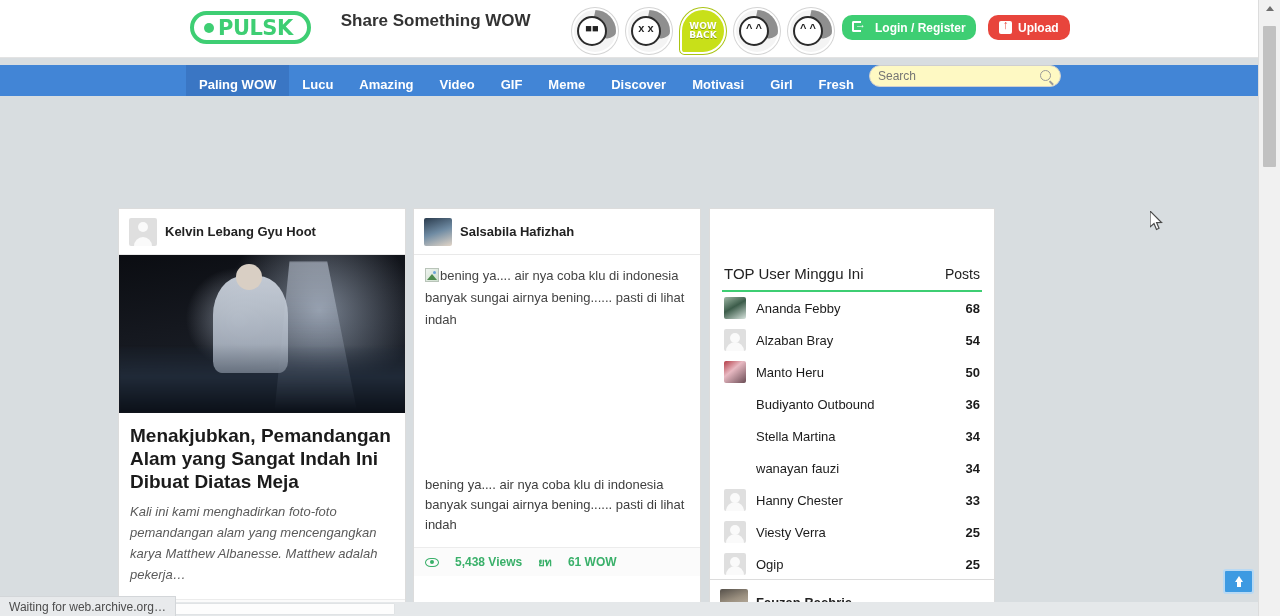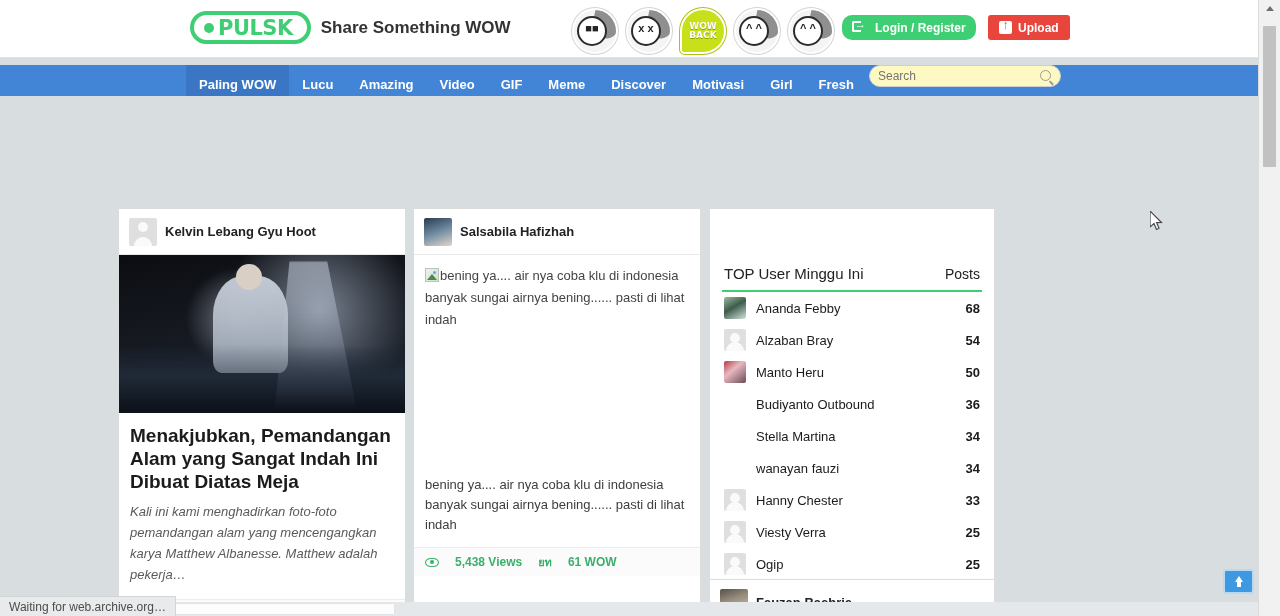--- a/index.html
+++ b/index.html
@@ -18,40 +18,40 @@
   
   .header {
     position: absolute; top: 0; left: 0;
     width: 1258px; height: 58px;
     background: #ffffff;
     border-bottom: 1px solid #e3e3e3;
     box-sizing: border-box;
   }
   .logo-wrap {
     position: absolute; left: 190px; top: 11px;
-    display: flex; align-items: center;
+    display: flex; align-items: flex-start;
   }
   .logo-pill {
     display: flex; align-items: center; justify-content: center;
     height: 33px; padding: 0 14px 0 10px;
     border: 4px solid #3ece73;
     border-radius: 20px;
     box-sizing: border-box;
     background: #fff;
   }
   .logo-pill .dot {
     width: 10px; height: 10px; border-radius: 50%;
     background: #3ece73; margin-right: 4px;
   }
   .logo-text {
     font-weight: bold; font-size: 21px; color: #3ece73;
     letter-spacing: -0.5px; font-family: "DejaVu Sans", sans-serif;
   }
   .tagline {
-    margin-left: 10px; font-size: 17px; font-weight: bold; color: #333;
+    margin-left: 30px; font-size: 17px; font-weight: bold; color: #333;
   }
   .emoji-row {
     position: absolute; left: 572px; top: 8px;
     display: flex; gap: 8px; align-items: center;
   }
   .emoji {
     width: 42px; height: 42px; border-radius: 50%;
     background: #f4f4f4; border: 2px solid #fff;
     box-shadow: 0 0 0 1px #d4d4d4;
     position: relative; overflow: hidden;
@@ -85,21 +85,21 @@
   .btn-login {
     position: absolute; left: 842px; top: 15px;
     height: 25px; padding: 0 10px;
     background: #3ece73; color: #fff; border: none; border-radius: 10px;
     font-size: 12px; font-weight: bold; cursor: pointer;
     display: flex; align-items: center; gap: 10px;
   }
   .btn-upload {
     position: absolute; left: 988px; top: 15px;
     height: 25px; padding: 0 11px;
-    background: #e8453c; color: #fff; border: none; border-radius: 3px;
+    background: #e8453c; color: #fff; border: none; border-radius: 10px;
     font-size: 12px; font-weight: bold; cursor: pointer;
     display: flex; align-items: center; gap: 6px;
   }
   .mini-icon {
     width: 13px; height: 13px; display: inline-block;
     position: relative; flex: 0 0 auto;
   }
   .mini-icon.login::before {
     content: ""; position: absolute; left: 0; top: 0;
     width: 9px; height: 11px; border: 2px solid #fff; border-right: none;

